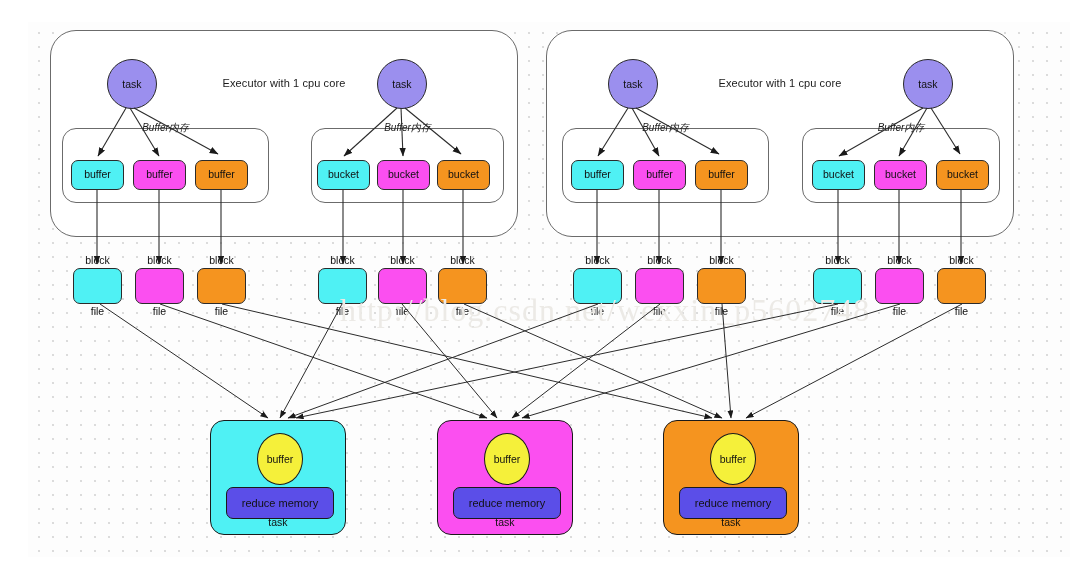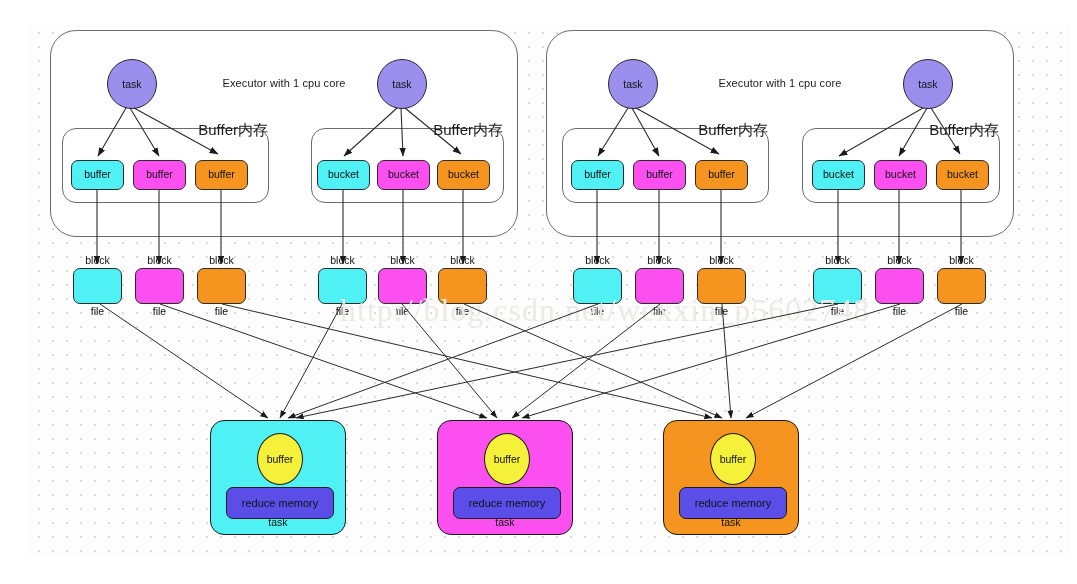--- a/index.html
+++ b/index.html
@@ -28,22 +28,22 @@
     position:absolute;top:6px;left:0;width:100%;text-align:center;
     font-size:11px;color:#1a1a1a;letter-spacing:.1px;margin-top:40px;
   }
 
   
   .bufmem{
     position:absolute;border:1.2px solid #6b6b6b;border-radius:14px;
     background:#ffffff;
   }
   .bufmem-title{
-    position:absolute;top:-8px;left:0;width:100%;text-align:right;
-    font-size:15px;color:#1a1a1a;
+    position:absolute;top:-8px;left:0;width:100%;text-align:center;
+    font-size:10px;color:#1a1a1a;font-style:italic;
   }
 
   
   .task-circle{
     position:absolute;width:48px;height:48px;border-radius:50%;
     background:#9b8fee;border:1.4px solid #2b2b2b;
     display:flex;align-items:center;justify-content:center;
     font-size:10.5px;color:#111;
   }
 

